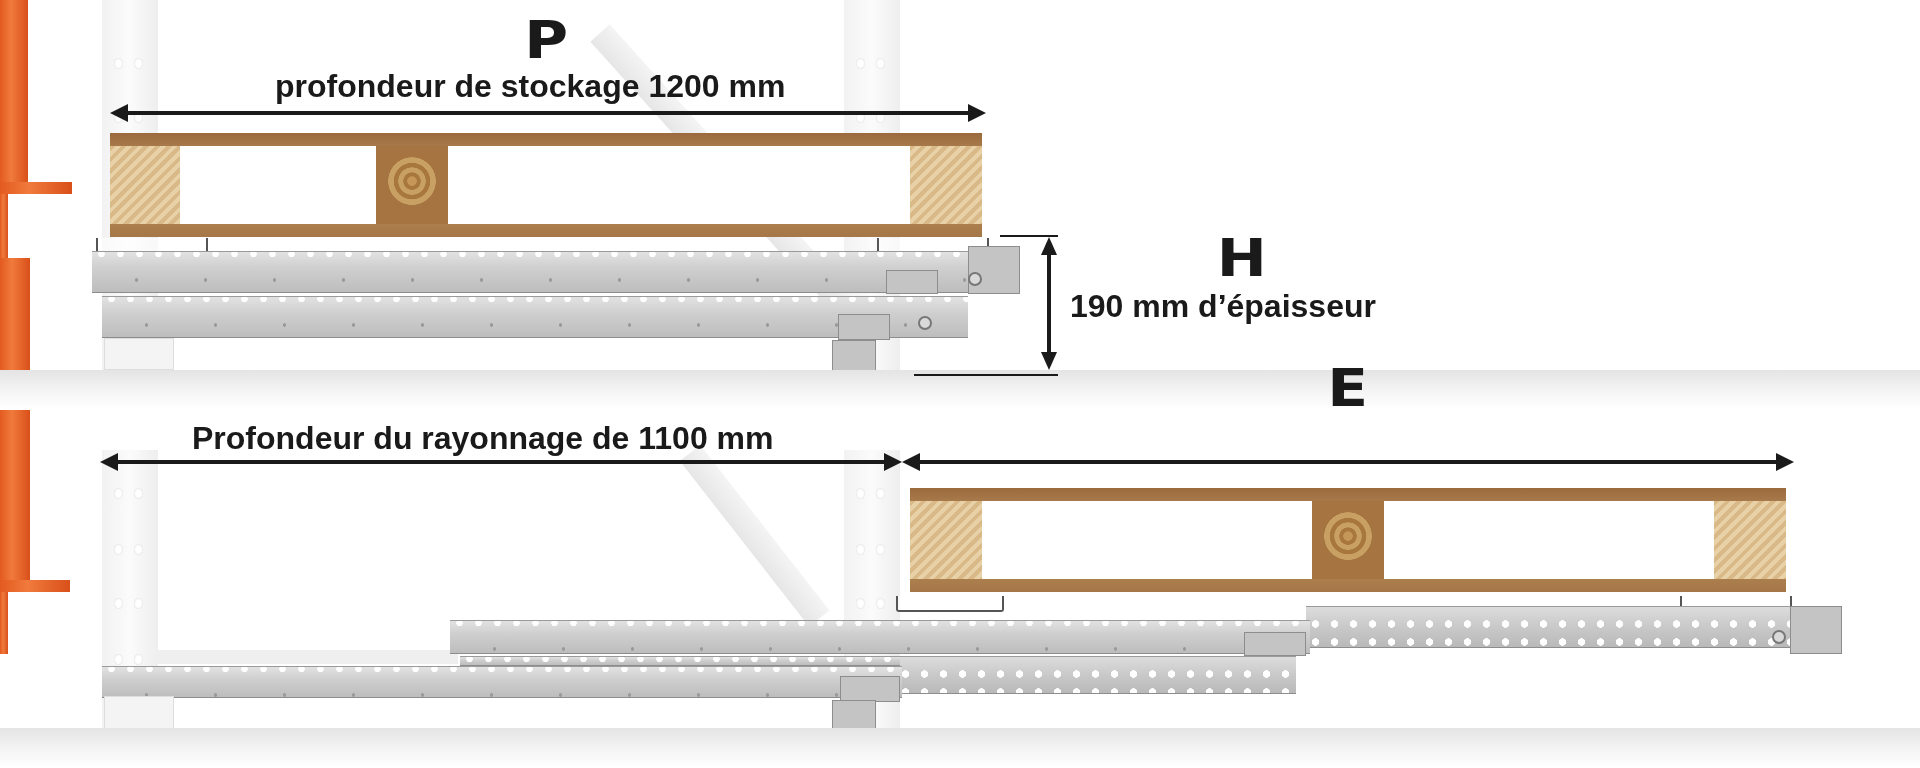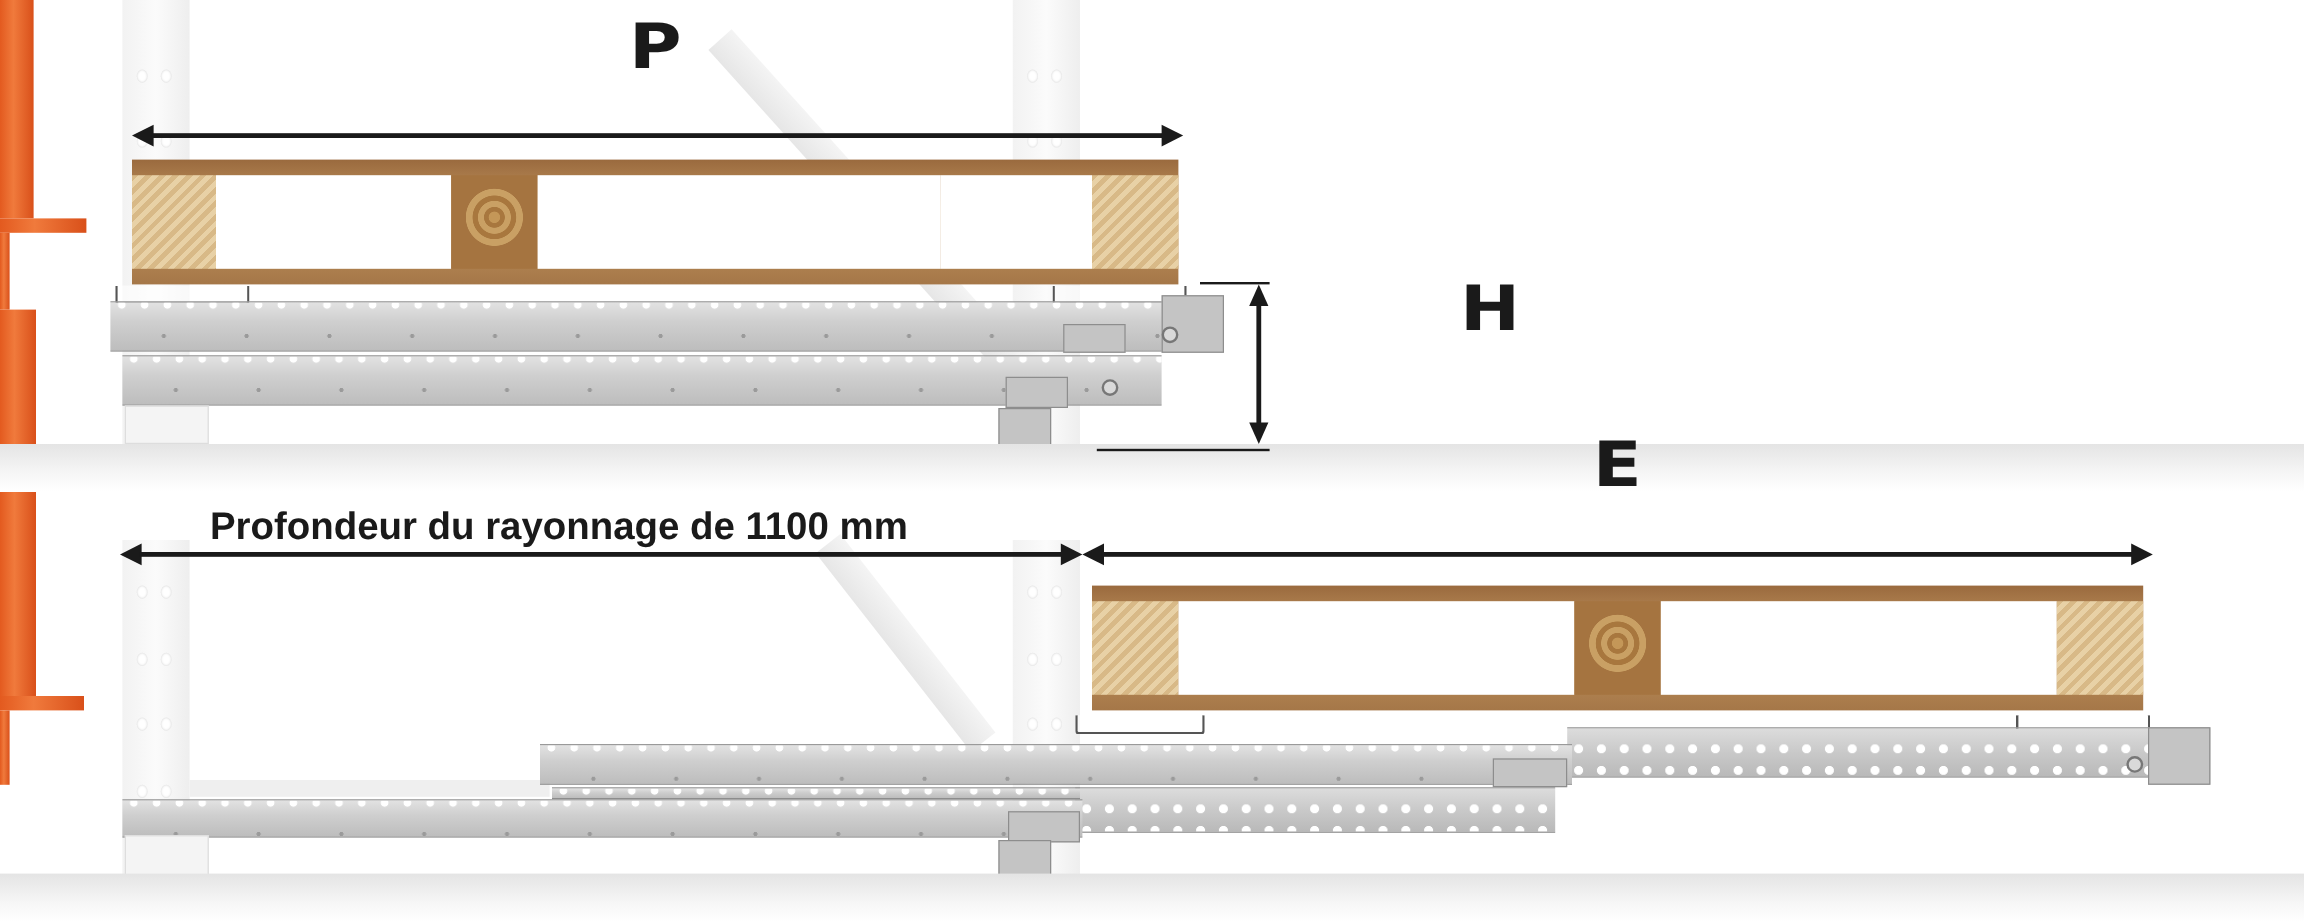--- a/index.html
+++ b/index.html
@@ -78,34 +78,36 @@
   <div class="bolt" style="left:968px;top:272px;"></div>
   <div class="bolt" style="left:918px;top:316px;"></div>
 
   <div class="orange" style="left:998px;top:62px;width:28px;height:182px;"></div>
   <div class="orange" style="left:912px;top:322px;width:72px;height:12px;"></div>
   <div class="orange" style="left:980px;top:270px;width:8px;height:64px;"></div>
 
   <div class="floor" style="top:370px;"></div>
 
   <div class="letter" style="left:527px;top:14px;">P</div>
+  <div class="label" style="left:275px;top:70px;">profondeur de stockage 1200 mm</div>
   <div>
     <div class="arrow-head-l" style="left:110px;top:104px;"></div>
     <div class="arrow-line" style="left:126px;top:111px;width:844px;"></div>
     <div class="arrow-head-r" style="left:968px;top:104px;"></div>
   </div>
 
   <div>
     <div class="tick" style="left:1000px;top:235px;width:58px;"></div>
     <div class="arrow-head-u" style="left:1041px;top:237px;"></div>
     <div class="vline" style="left:1047px;top:252px;height:102px;"></div>
     <div class="arrow-head-d" style="left:1041px;top:352px;"></div>
     <div class="tick" style="left:914px;top:374px;width:144px;"></div>
   </div>
   <div class="letter" style="left:1220px;top:232px;">H</div>
+  <div class="label" style="left:1070px;top:290px;">190 mm d’épaisseur</div>
 </div>
 
 <div>
   <div class="upright" style="left:102px;top:450px;width:56px;height:280px;">
     <div class="hole" style="left:12px;top:38px;"></div>
       <div class="hole" style="left:32px;top:38px;"></div>
     <div class="hole" style="left:12px;top:94px;"></div>
       <div class="hole" style="left:32px;top:94px;"></div>
     <div class="hole" style="left:12px;top:148px;"></div>
       <div class="hole" style="left:32px;top:148px;"></div>
@@ -151,19 +153,19 @@
 
   <div class="floor" style="top:728px;"></div>
 
   <div class="letter" style="left:1330px;top:362px;">E</div>
   <div>
     <div class="arrow-head-l" style="left:902px;top:453px;"></div>
     <div class="arrow-line" style="left:918px;top:460px;width:864px;"></div>
     <div class="arrow-head-r" style="left:1776px;top:453px;"></div>
   </div>
 
-  <div class="label" style="left:175px;top:422px;">Profondeur du rayonnage de 1100 mm</div>
+  <div class="label" style="left:192px;top:422px;">Profondeur du rayonnage de 1100 mm</div>
   <div>
     <div class="arrow-head-l" style="left:100px;top:453px;"></div>
     <div class="arrow-line" style="left:116px;top:460px;width:772px;"></div>
     <div class="arrow-head-r" style="left:884px;top:453px;"></div>
   </div>
 </div>
 
 </body></html>

